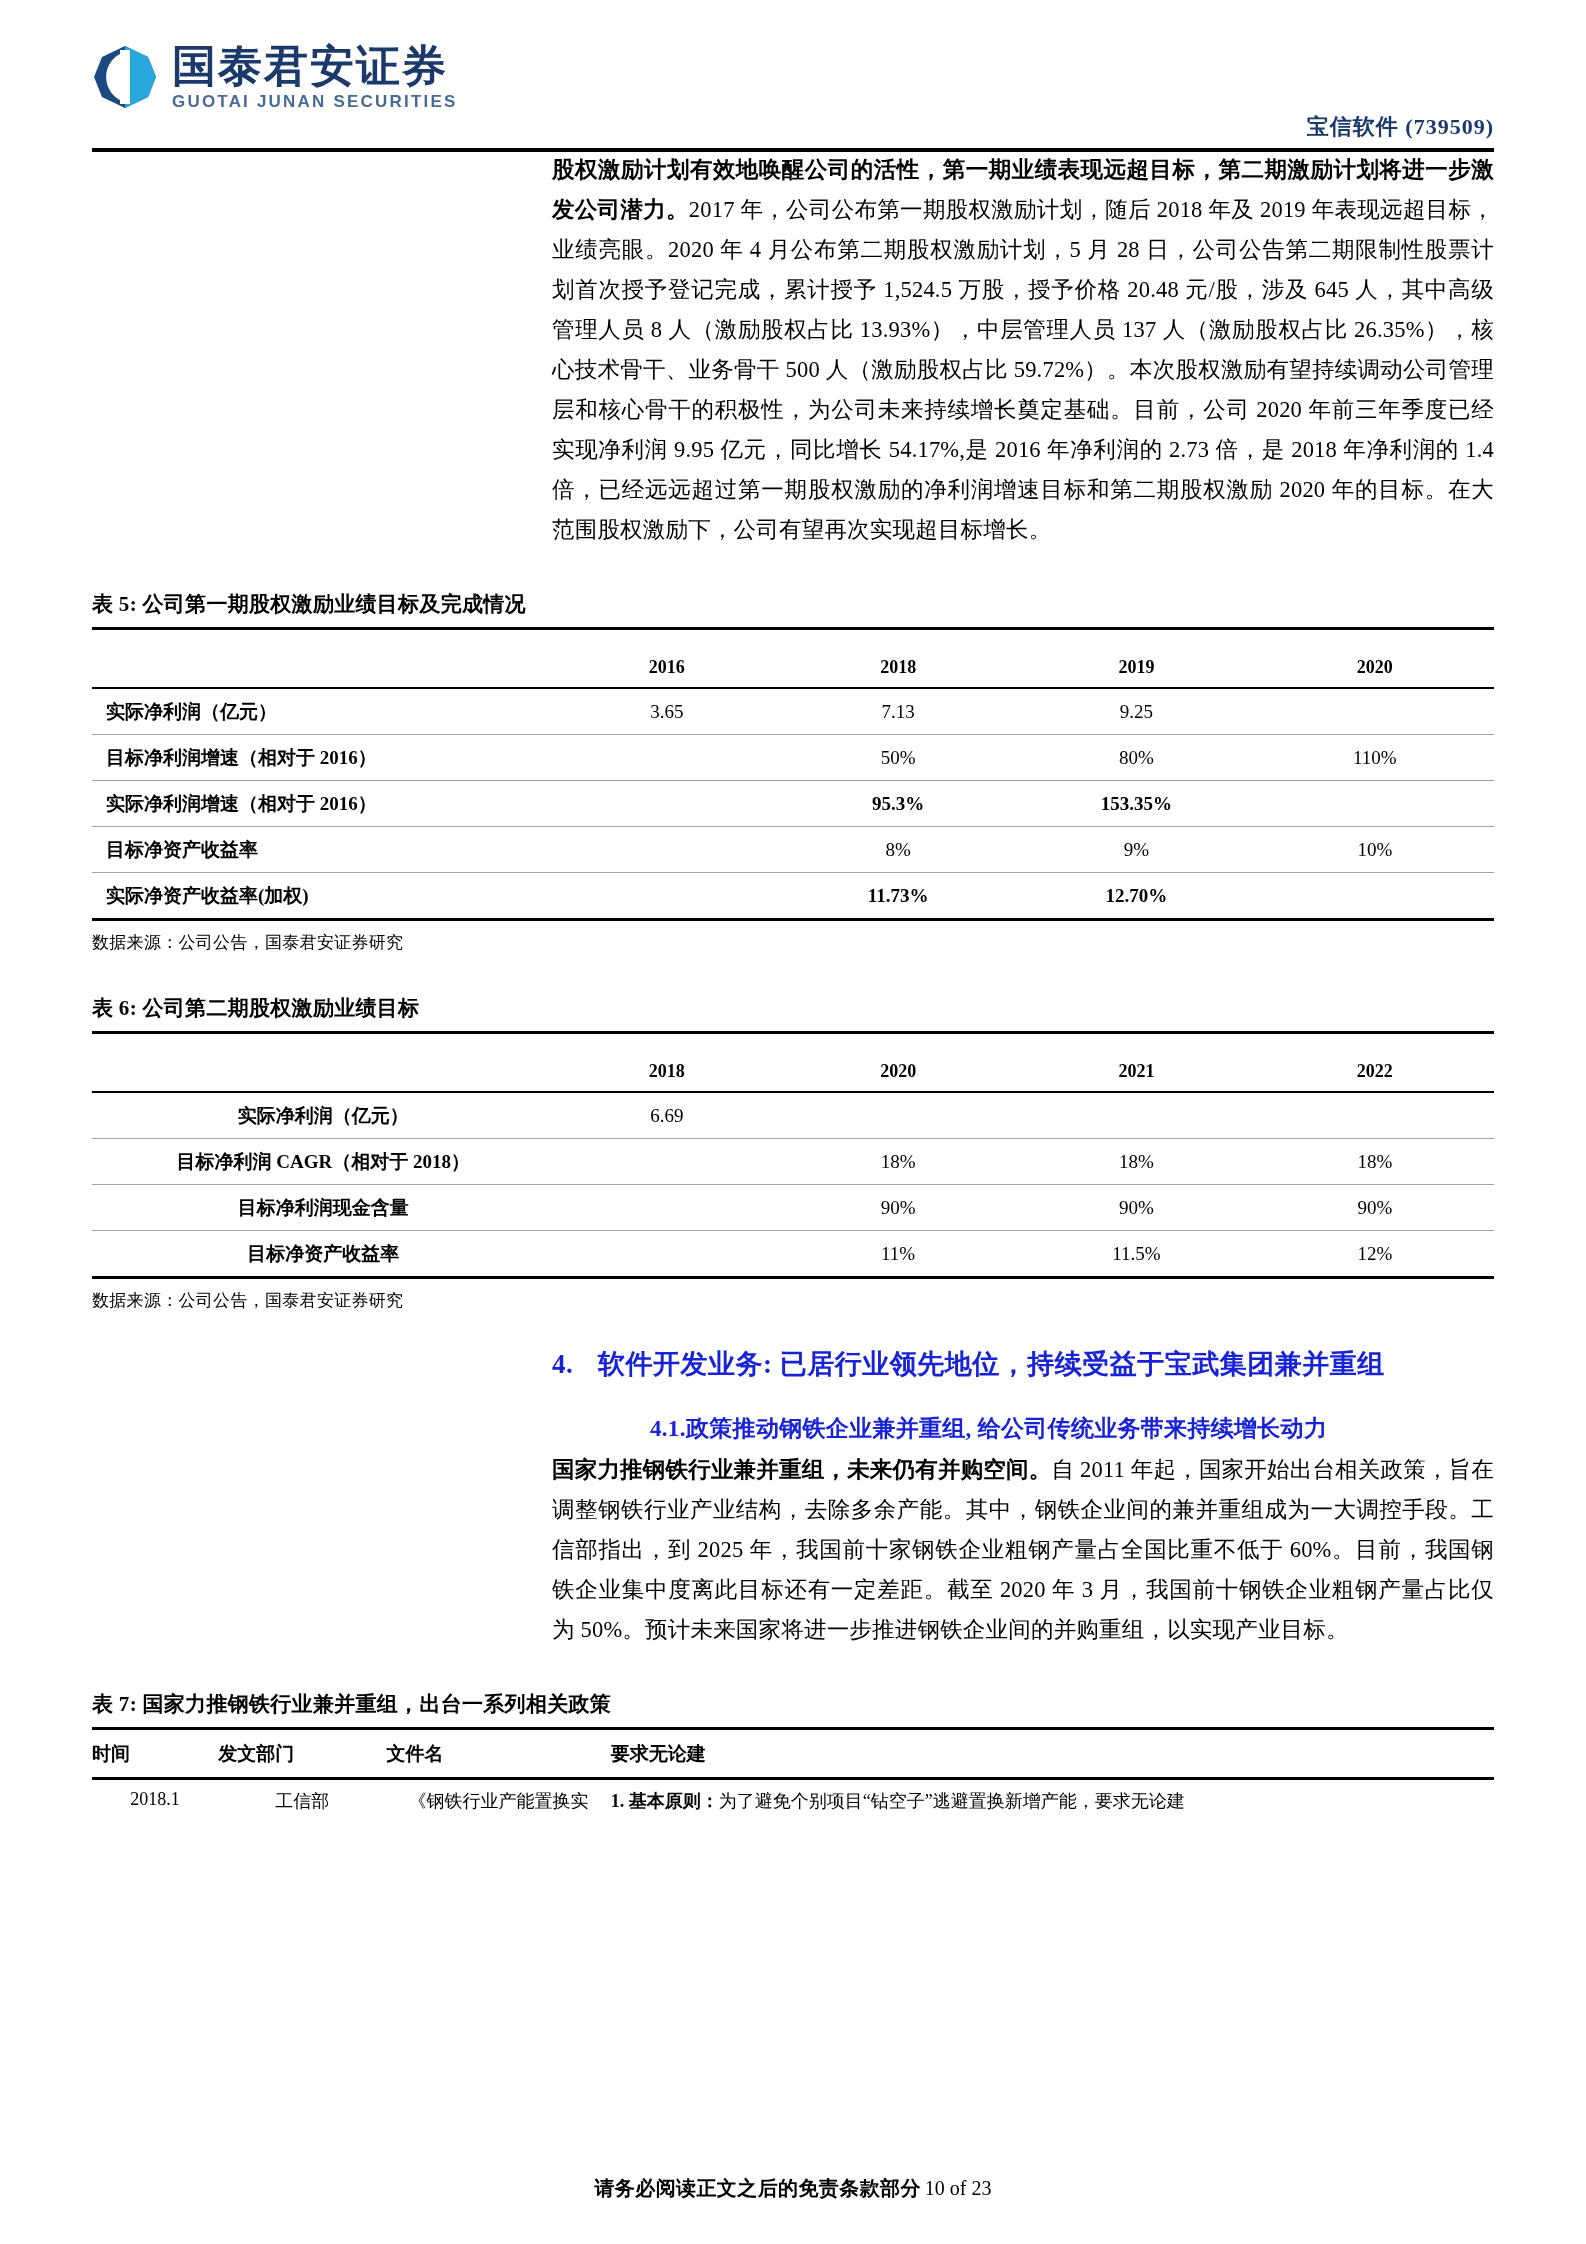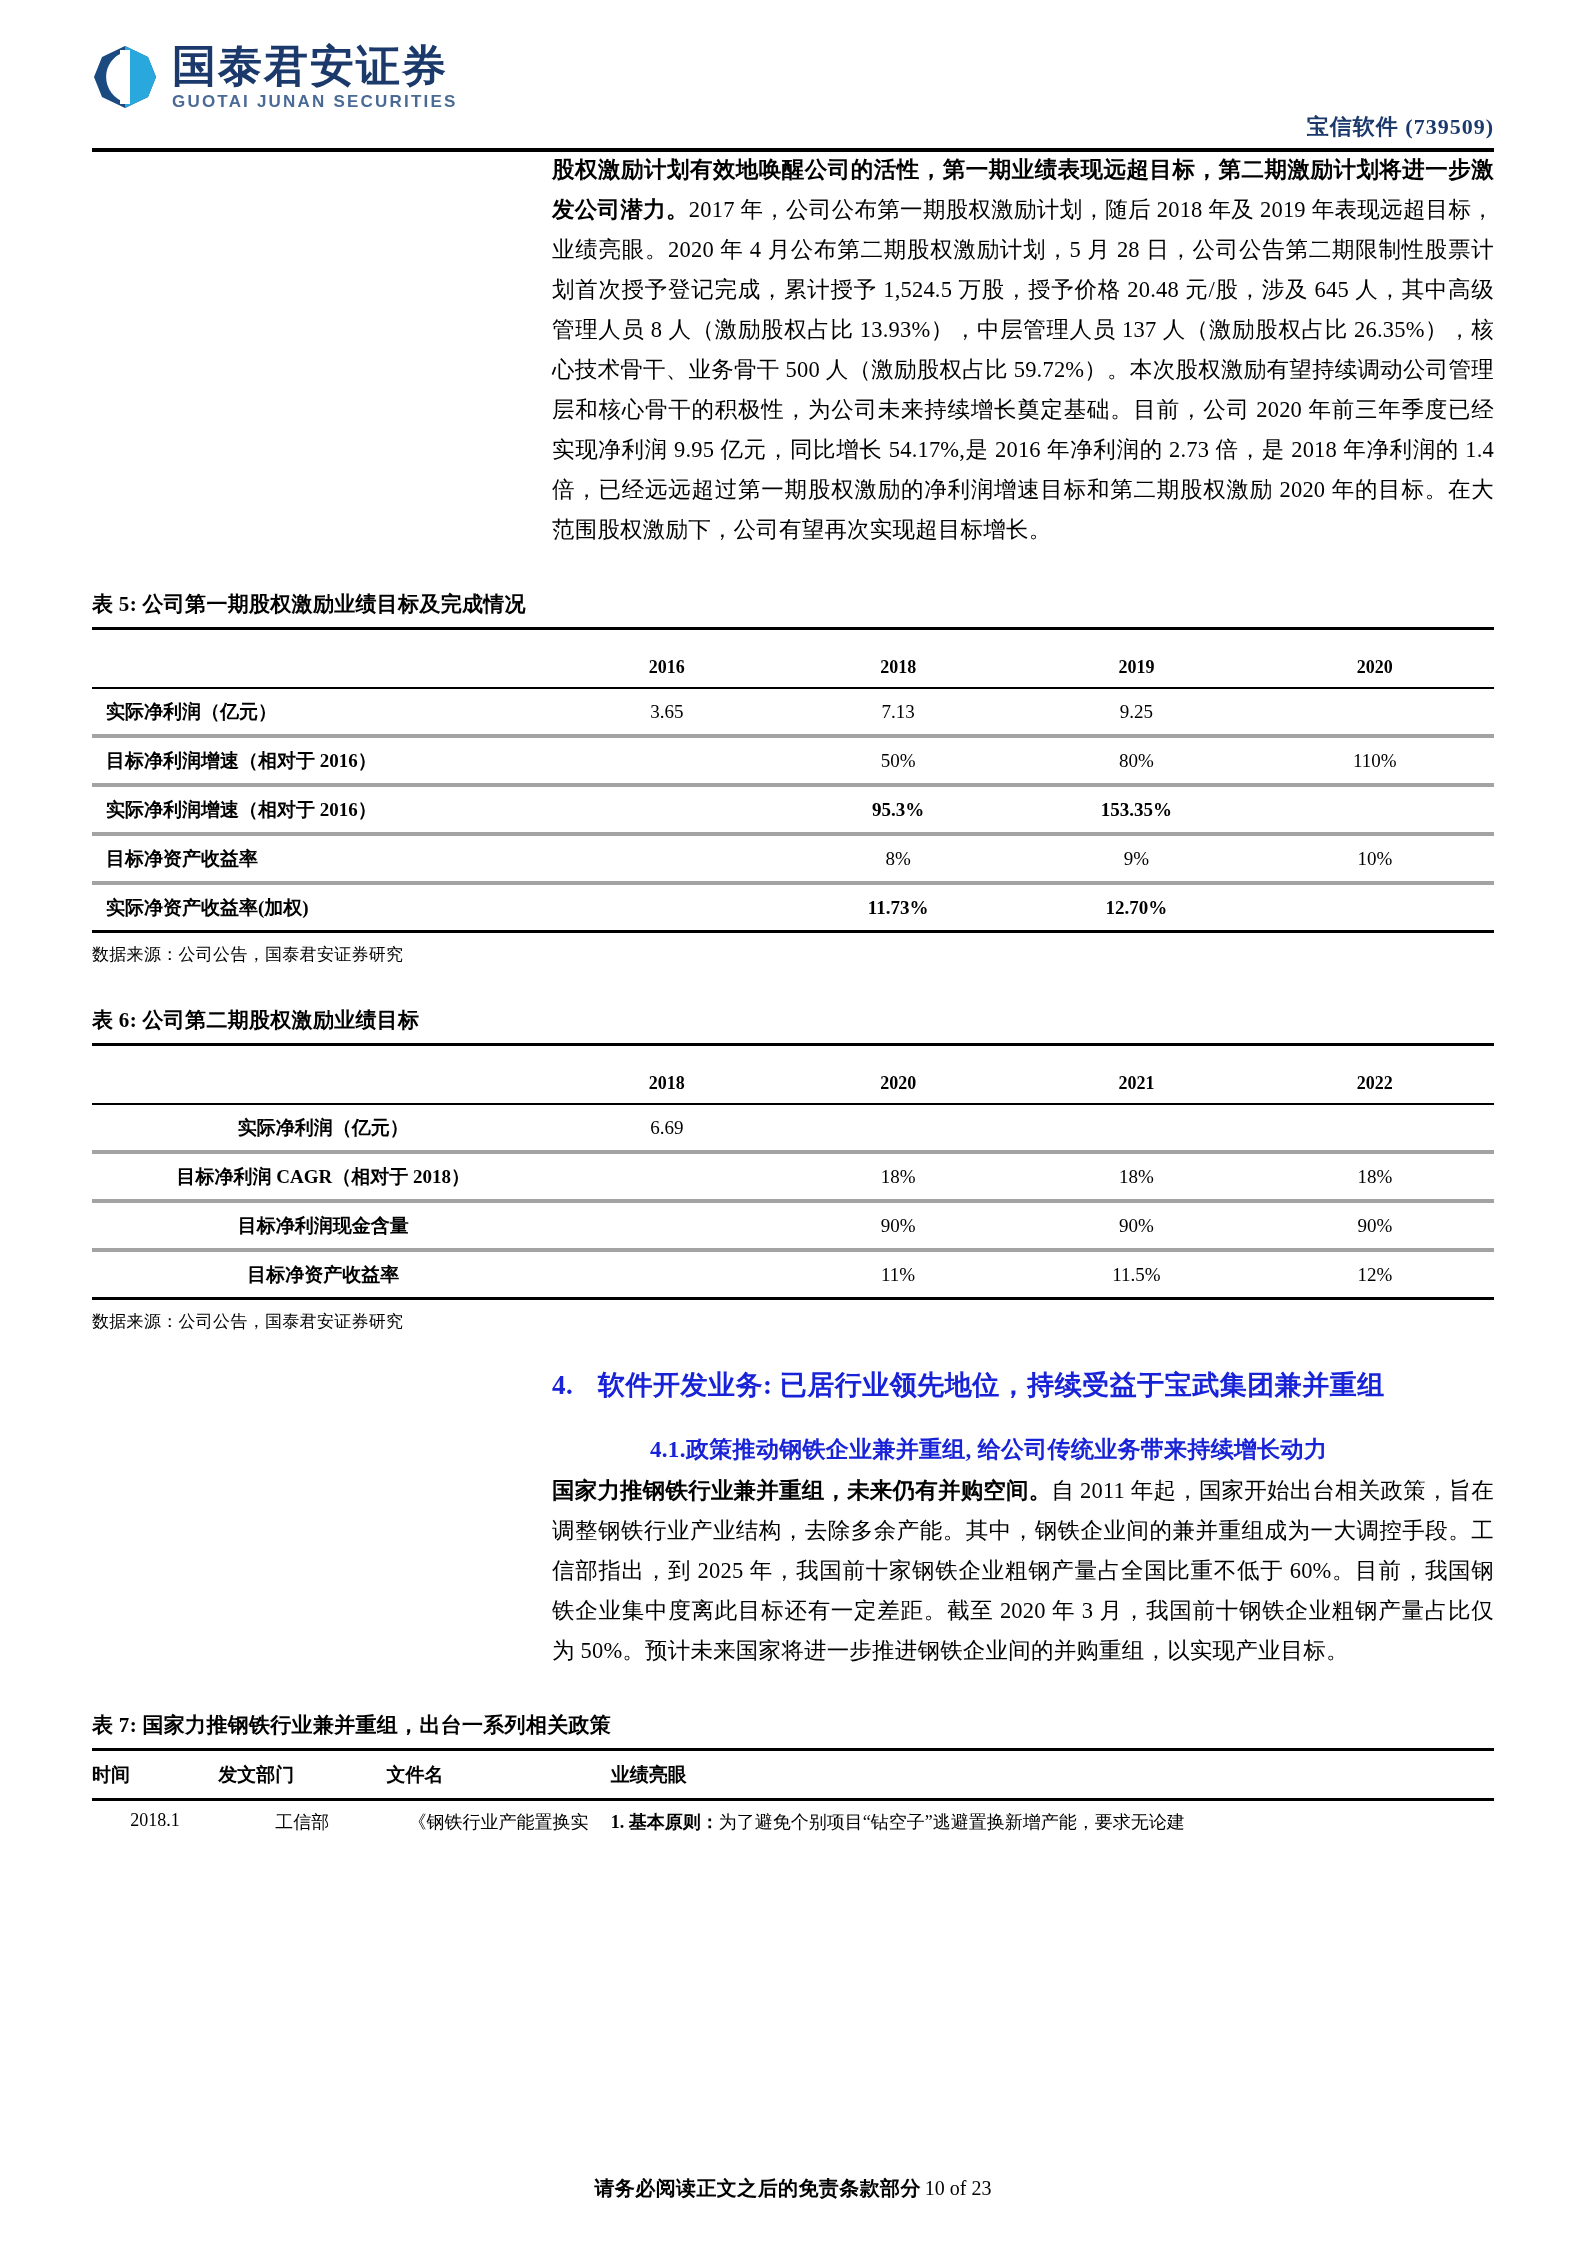--- a/index.html
+++ b/index.html
@@ -121,21 +121,21 @@
     font-weight: bold;
     padding: 27px 0 9px 0;
     text-align: center;
     font-size: 18px;
   }
   table.rpt thead tr {
     border-top: 3px solid #000;
     border-bottom: 2.5px solid #000;
   }
   table.rpt tbody tr {
-    border-bottom: 4px solid #a3a3a3;
+    border-bottom: 1px solid #a3a3a3;
   }
   table.rpt tbody tr:last-child {
     border-bottom: 3px solid #000;
   }
   table.rpt tbody td {
     padding: 10px 0 9px 0;
     text-align: center;
     font-size: 19px;
   }
   table.rpt td.lbl {
@@ -402,21 +402,21 @@
         <col style="width:9%">
           <col style="width:12%">
           <col style="width:16%">
           <col style="width:63%">
       </colgroup>
       <thead>
         <tr>
           <th>时间</th>
           <th>发文部门</th>
           <th>文件名</th>
-          <th>业绩亮眼</th>
+          <th>要求无论建</th>
         </tr>
       </thead>
       <tbody>
         <tr>
           <td>2018.1</td>
           <td>工信部</td>
           <td>《钢铁行业产能置换实</td>
           <td class="content-cell"><b>1. 基本原则：</b><span>为了避免个别项目“钻空子”逃避置换新增产能，要求无论建</span></td>
         </tr>
       </tbody>

